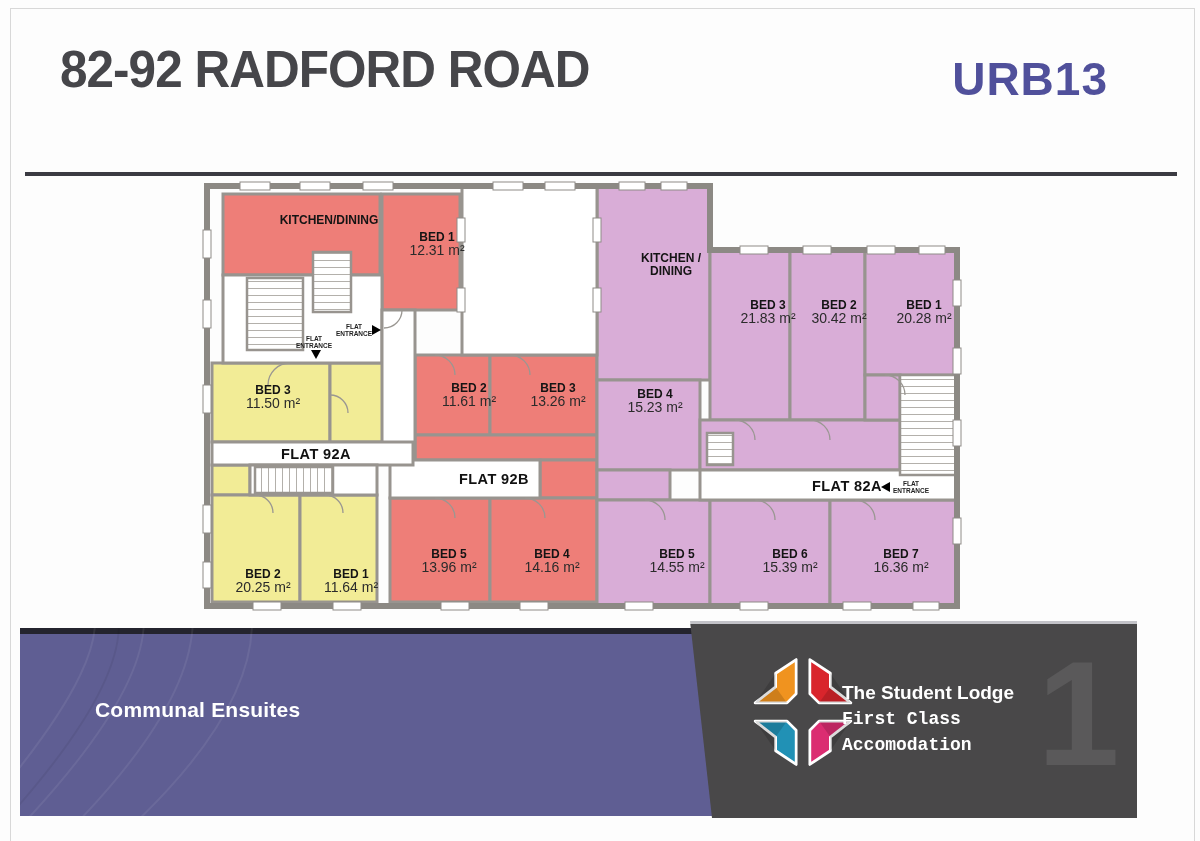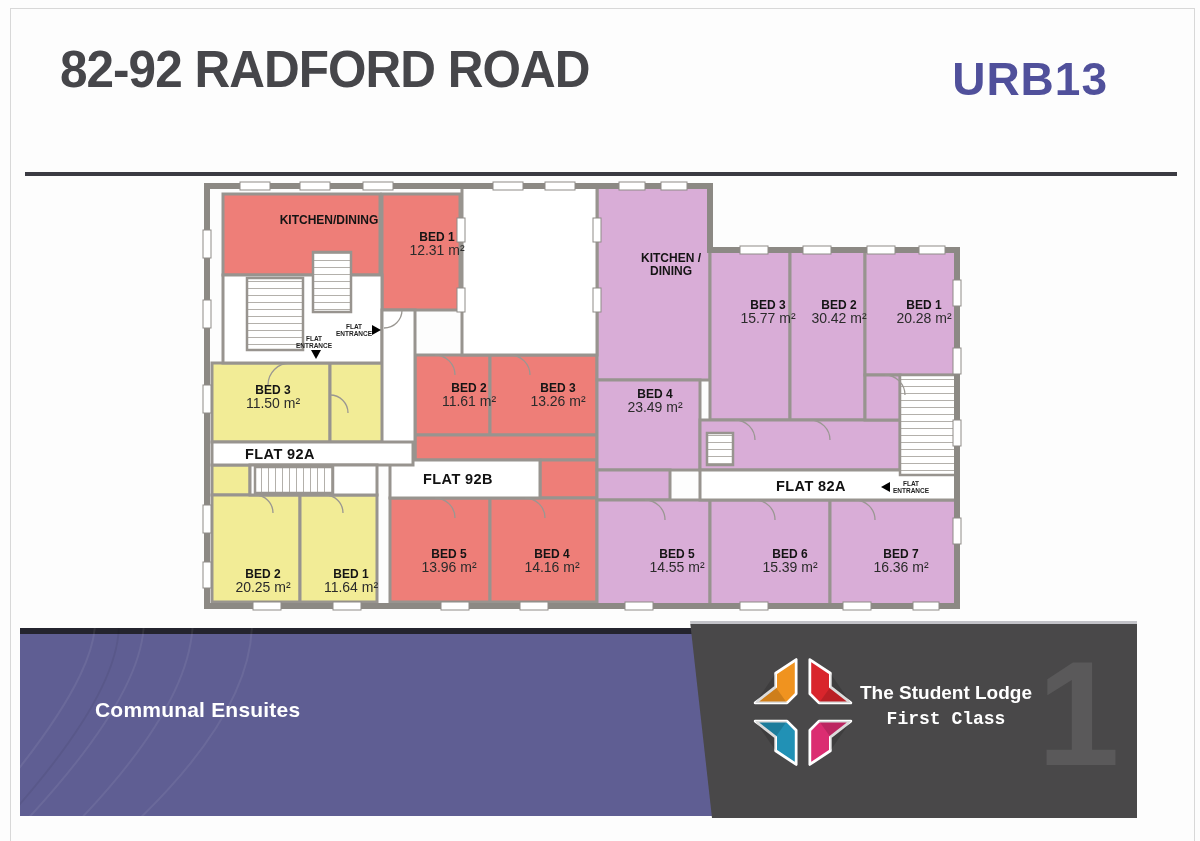--- a/index.html
+++ b/index.html
@@ -18,37 +18,37 @@
   .rule{position:absolute;left:25px;top:172px;width:1152px;height:4px;background:#3b3b42;}
   
   #plan{position:absolute;left:195px;top:180px;width:770px;height:432px;}
   #plan svg{position:absolute;left:0;top:0;}
   .room-label{position:absolute;transform:translate(-50%,-50%);text-align:center;
               color:#141414;white-space:nowrap;padding-left:32px;}
   .room-label .rn{font-weight:700;font-size:12px;line-height:13px;}
   .room-label .ra{font-weight:400;font-size:14px;line-height:12px;color:#2b2b2b;}
   .room-label.wrap .rn{white-space:normal;width:92px;}
   .flat-label{position:absolute;transform:translate(-50%,-50%);font-weight:700;
-              font-size:14.5px;letter-spacing:.4px;color:#111;white-space:nowrap;}
+              font-size:14.5px;letter-spacing:.4px;color:#111;white-space:nowrap;margin-left:36px;}
   .ent{position:absolute;transform:translate(-50%,-50%);font-weight:700;font-size:6.5px;
        line-height:7px;width:42px;text-align:center;color:#222;}
   .arr{position:absolute;width:0;height:0;}
   .arr.right{border-left:9px solid #000;border-top:5px solid transparent;border-bottom:5px solid transparent;}
   .arr.down{border-top:9px solid #000;border-left:5px solid transparent;border-right:5px solid transparent;}
   .arr.left{border-right:9px solid #000;border-top:5px solid transparent;border-bottom:5px solid transparent;}
   
   .purple-banner{position:absolute;left:20px;top:628px;width:1110px;height:188px;
                  background:linear-gradient(#24242e 0,#24242e 6px,#5f5e93 6px);overflow:hidden;}
   .tagline{position:absolute;left:75px;top:66px;color:#fff;font-weight:700;
            font-size:21px;line-height:31px;letter-spacing:.2px;}
   .dark-panel{position:absolute;left:690px;top:621px;width:447px;height:197px;
               background:linear-gradient(#c3c3c8 0,#c3c3c8 3px,#494849 3px);
               clip-path:polygon(0 0,100% 0,100% 100%,22px 100%);}
   .logo{position:absolute;left:56px;top:34px;width:114px;height:114px;}
-  .brand-text{position:absolute;left:152px;top:58px;width:208px;text-align:center;color:#fff;}
+  .brand-text{position:absolute;left:152px;top:58px;width:208px;text-align:left;color:#fff;}
   .brand-text .l1{font-weight:700;font-size:19px;line-height:27px;}
   .brand-text .l2{font-weight:700;font-size:18px;line-height:26px;font-family:Liberation Mono, monospace;}
   .page-num{position:absolute;left:336px;top:18px;width:105px;font-weight:700;
             font-size:148px;line-height:150px;color:#5a595a;text-align:center;}
 </style>
 </head>
 <body>
 
 <div class="frame"></div>
 
@@ -215,33 +215,33 @@
       <div class="rn">BED 1</div>
       <div class="ra">11.64 m²</div>
     </div>
   <div class="flat-label" style="left:85px;top:274px">FLAT 92A</div>
 
   <div class="room-label wrap" style="left:460px;top:85px">
       <div class="rn">KITCHEN / DINING</div>
     </div>
   <div class="room-label" style="left:557px;top:131px">
       <div class="rn">BED 3</div>
-      <div class="ra">15.77 m²</div>
+      <div class="ra">21.83 m²</div>
     </div>
   <div class="room-label" style="left:628px;top:131px">
       <div class="rn">BED 2</div>
       <div class="ra">30.42 m²</div>
     </div>
   <div class="room-label" style="left:713px;top:131px">
       <div class="rn">BED 1</div>
       <div class="ra">20.28 m²</div>
     </div>
   <div class="room-label" style="left:444px;top:220px">
       <div class="rn">BED 4</div>
-      <div class="ra">23.49 m²</div>
+      <div class="ra">15.23 m²</div>
     </div>
   <div class="room-label" style="left:466px;top:380px">
       <div class="rn">BED 5</div>
       <div class="ra">14.55 m²</div>
     </div>
   <div class="room-label" style="left:579px;top:380px">
       <div class="rn">BED 6</div>
       <div class="ra">15.39 m²</div>
     </div>
   <div class="room-label" style="left:690px;top:380px">
@@ -293,14 +293,15 @@
       <path d="M26,16 L44,4 L44,34 L36,42 L26,28 Z" transform="translate(0,0) scale(1,1)" opacity="0"></path>
       <path d="M26,16 L26,28 L36,42 L8,42 Z"></path>
       <path d="M74,16 L74,28 L64,42 L92,42 Z"></path>
       <path d="M26,84 L26,72 L36,58 L8,58 Z"></path>
       <path d="M74,84 L74,72 L64,58 L92,58 Z"></path>
     </g>
   </svg>
   <div class="brand-text">
     <div class="l1">The Student Lodge</div>
     <div class="l2">First Class</div>
+    <div class="l2">Accomodation</div>
   </div>
 </div>
 
 </body></html>

